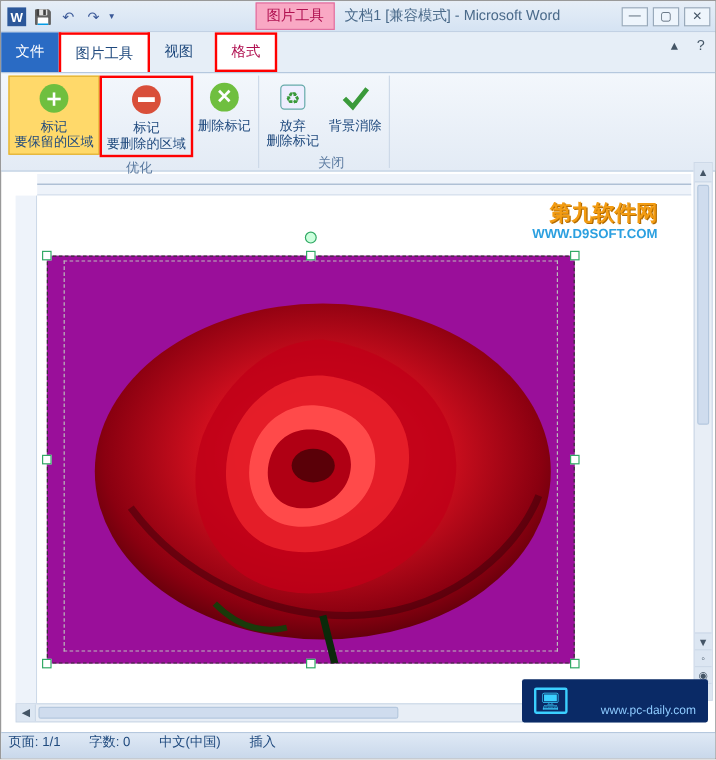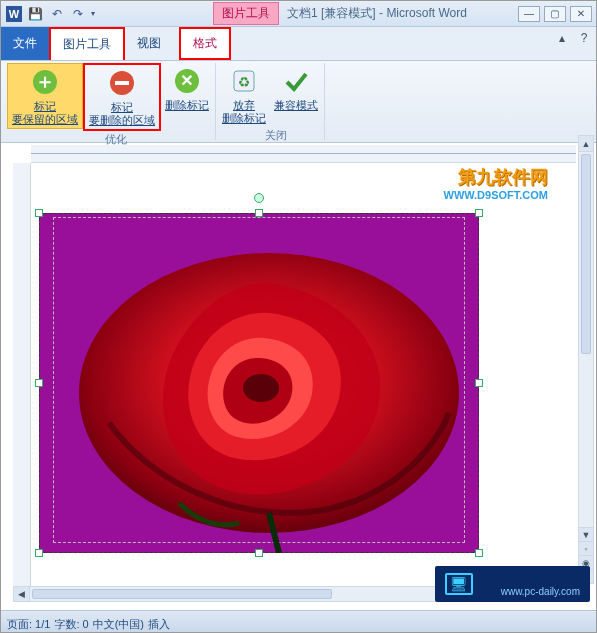--- a/index.html
+++ b/index.html
@@ -26,21 +26,21 @@
   .tabs-right { position: absolute; right: 4px; top: 3px; display: flex; gap: 6px; color: #456; }
   .tabs-right span { width: 16px; height: 16px; display: flex; align-items: center; justify-content: center; }
 
   
   .ribbon { height: 82px; background: linear-gradient(#f3f7fc, #e3ebf5); border-bottom: 1px solid #b5c8de; display: flex; align-items: stretch; padding: 2px 4px; }
   .rgroup { display: flex; flex-direction: column; align-items: center; border-right: 1px solid #cdd9e8; padding: 0 2px; }
   .rgroup-items { display: flex; flex: 1; align-items: flex-start; }
   .rgroup-label { font-size: 11px; color: #5a7aa0; padding: 1px 0; margin-left: 12px; }
   .rbtn { display: flex; flex-direction: column; align-items: center; justify-content: flex-start; padding: 2px 4px; min-width: 46px; text-align: center; }
   .rbtn-icon { width: 32px; height: 32px; margin-bottom: 2px; display: flex; align-items: center; justify-content: center; }
-  .rbtn-label { font-size: 11px; color: #1f497d; line-height: 13px; text-decoration: underline; }
+  .rbtn-label { font-size: 11px; color: #1f497d; line-height: 13px; }
   .rbtn.hl-red { border: 2px solid #f00; }
   .rbtn.active-yellow { background: #ffd96a; border: 1px solid #e0b030; }
 
   
   .ruler-h { height: 18px; background: #eef3fa; border-bottom: 1px solid #cdd9e8; position: relative; margin: 2px 20px 0 30px; }
   .ruler-h::before { content:""; position:absolute; left:0; top:8px; right:0; border-top:1px solid #a0b4cc; }
   .doc-wrap { display: flex; height: 430px; }
   .ruler-v { width: 18px; background: #eef3fa; border-right: 1px solid #cdd9e8; margin-left: 12px; }
   .canvas { flex: 1; position: relative; background: #fff; margin-right: 20px; overflow: hidden; }
 
@@ -67,21 +67,21 @@
   .vscroll-bot { position:absolute; bottom:0; left:0; right:0; }
   .vscroll-bot div { height: 14px; background: #dce6f2; border-top: 1px solid #cdd9e8; display:flex;align-items:center;justify-content:center;font-size:9px;color:#456; }
 
   .hscroll { position: absolute; left: 12px; right: 20px; bottom: 30px; height: 16px; background: #e8eef6; border: 1px solid #cdd9e8; }
   .hscroll-btn { position:absolute; top:0; bottom:0; width:16px; background:#dce6f2; display:flex;align-items:center;justify-content:center;font-size:9px;color:#456; }
   .hscroll-btn.l { left:0; border-right:1px solid #cdd9e8; }
   .hscroll-btn.r { right:0; border-left:1px solid #cdd9e8; }
   .hscroll-thumb { position:absolute; left:18px; width:300px; top:2px; bottom:2px; background:#cfdcee; border:1px solid #b5c8de; border-radius:2px; }
 
   
-  .status { position: absolute; left: 0; right: 0; bottom: 0; height: 22px; background: linear-gradient(#dfe9f5,#c9d8eb); border-top: 1px solid #b5c8de; display: flex; align-items: flex-end; padding: 0 6px; font-size: 11px; color: #1f497d; gap: 4px; }
+  .status { position: absolute; left: 0; right: 0; bottom: 0; height: 22px; background: linear-gradient(#dfe9f5,#c9d8eb); border-top: 1px solid #b5c8de; display: flex; align-items: flex-start; padding: 0 6px; font-size: 11px; color: #1f497d; gap: 24px; }
   .status .spacer { flex: 1; }
 
   
   .watermark2 { position: absolute; right: 6px; bottom: 30px; display: flex; align-items: center; background: #0a2a66; padding: 4px 10px; border-radius: 2px; gap: 8px; }
   .wm2-icon { width: 28px; height: 22px; border: 2px solid #3bd0ff; border-radius: 2px; display:flex; align-items:center; justify-content:center; color:#3bd0ff; font-size:14px; }
   .wm2-text { color: #fff; font-size: 18px; font-weight: bold; letter-spacing: 1px; }
   .wm2-sub { color: #8ecbff; font-size: 10px; margin-left: 20px; }
 </style>
 </head>
 <body>
@@ -170,21 +170,21 @@
               </svg>
           </div>
           <div class="rbtn-label"><span>放弃</span><br><span>删除标记</span></div>
         </div>
         <div class="rbtn">
           <div class="rbtn-icon">
             <svg width="28" height="28">
                 <path d="M5 15 L12 22 L24 7" stroke="#3a9a3a" stroke-width="4" fill="none"></path>
               </svg>
           </div>
-          <div class="rbtn-label">兼容模式</div>
+          <div class="rbtn-label">背景消除</div>
         </div>
       </div>
       <div class="rgroup-label">关闭</div>
     </div>
   </div>
 
   <div class="ruler-h"></div>
 
   <div class="doc-wrap">
     <div class="ruler-v"></div>

